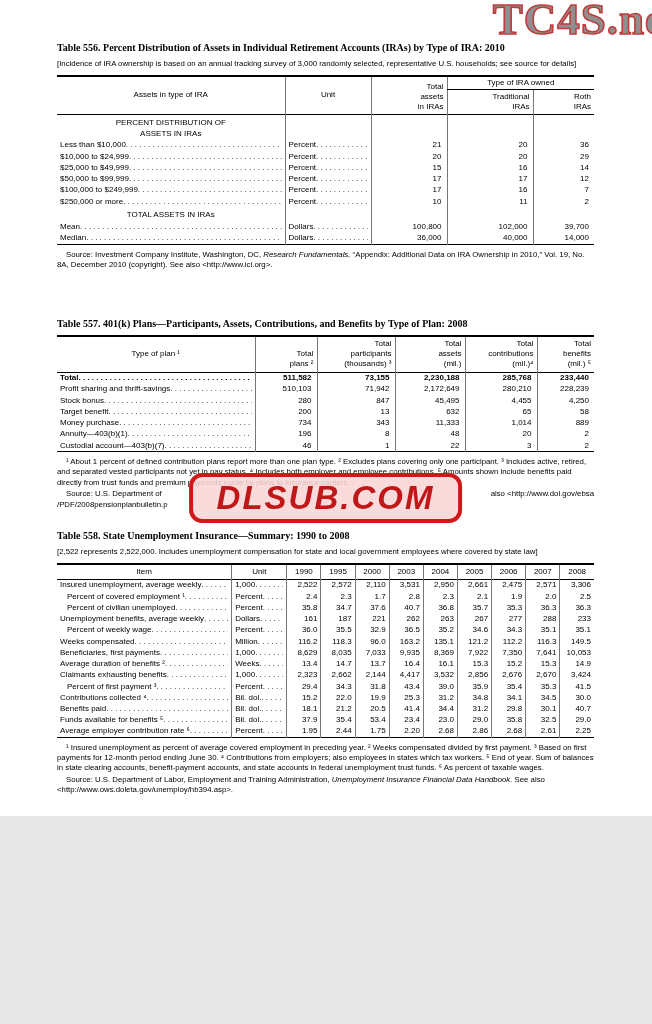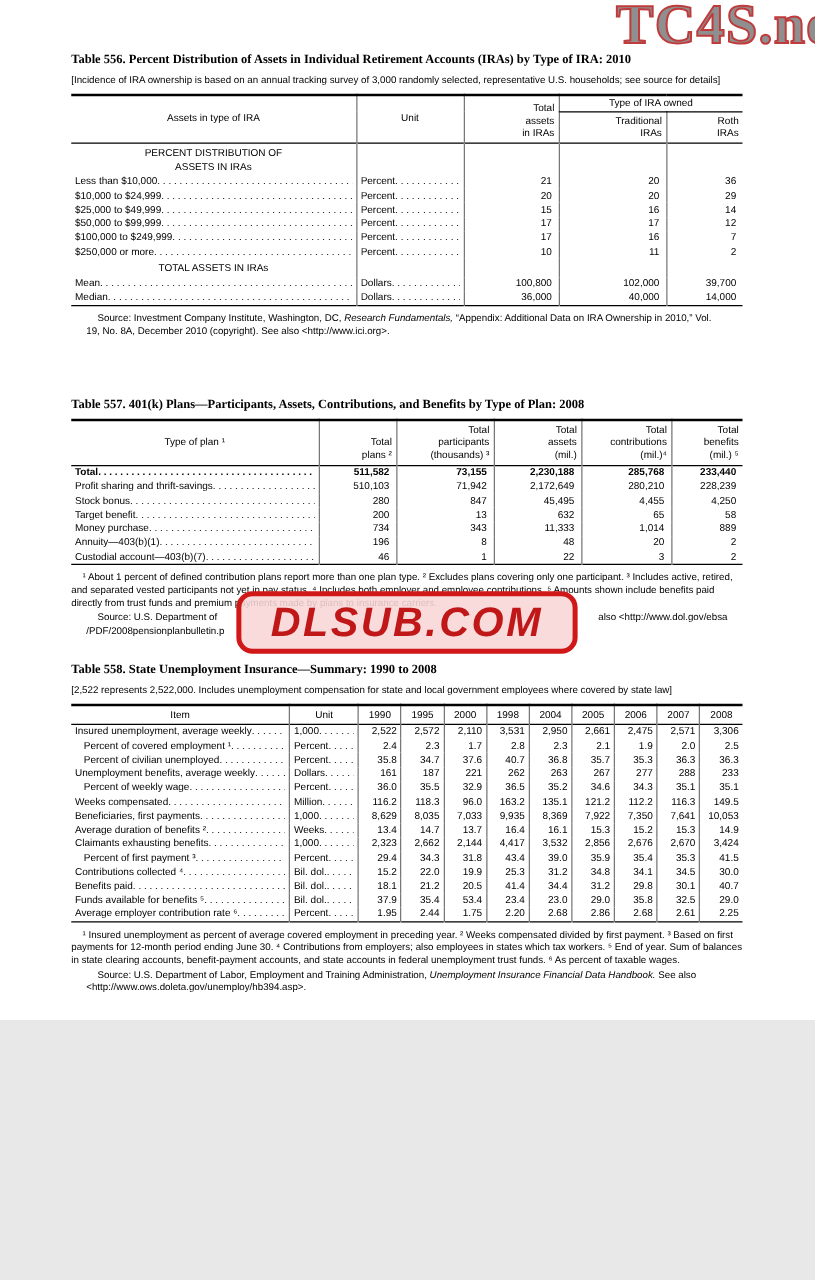--- a/index.html
+++ b/index.html
@@ -29,21 +29,21 @@
   .bold{font-weight:bold;}
   .ind .t{padding-left:7px;}
 
   
   .lead{display:flex;align-items:baseline;overflow:hidden;}
   .lead .t{white-space:pre;}
   .lead .d{flex:1 1 0;overflow:hidden;white-space:nowrap;}
   .lead .d::before{content:" . . . . . . . . . . . . . . . . . . . . . . . . . . . . . . . . . . . . . . . . . . . . . . . . . . . . . . . . . . .";}
 
   
-  .src{font-size:7.8px;line-height:1.3;margin:1px 12px 0;text-indent:9px;color:#000;}
+  .src{font-size:7.8px;line-height:1.3;margin:1px 0 0;text-indent:9px;color:#000;}
   .src i{font-family:"Liberation Sans",sans-serif;}
   .noind{text-indent:0;}
   .fnote{font-size:7.8px;line-height:1.3;margin:2px 0 0;text-indent:9px;color:#000;}
   .split{display:flex;justify-content:space-between;text-indent:0;}
   .s-left{padding-left:9px;white-space:pre;}
   .s-right{white-space:pre;}
 
   .sect557{margin-top:48px;}
   .sect558{margin-top:20px;}
   .srcwrap{position:relative;}
@@ -414,21 +414,21 @@
             <col style="width:34px">
             <col style="width:34px">
         </colgroup>
         <thead>
           <tr>
             <th class="th-c vmid">Item</th>
             <th class="th-c vmid vl">Unit</th>
             <th class="th-c vl">1990</th>
             <th class="th-c vl">1995</th>
             <th class="th-c vl">2000</th>
-            <th class="th-c vl">1998</th>
+            <th class="th-c vl">2003</th>
             <th class="th-c vl">2004</th>
             <th class="th-c vl">2005</th>
             <th class="th-c vl">2006</th>
             <th class="th-c vl">2007</th>
             <th class="th-c vl">2008</th>
           </tr>
         </thead>
         <tbody>
             <tr>
               <td class="lbl">

